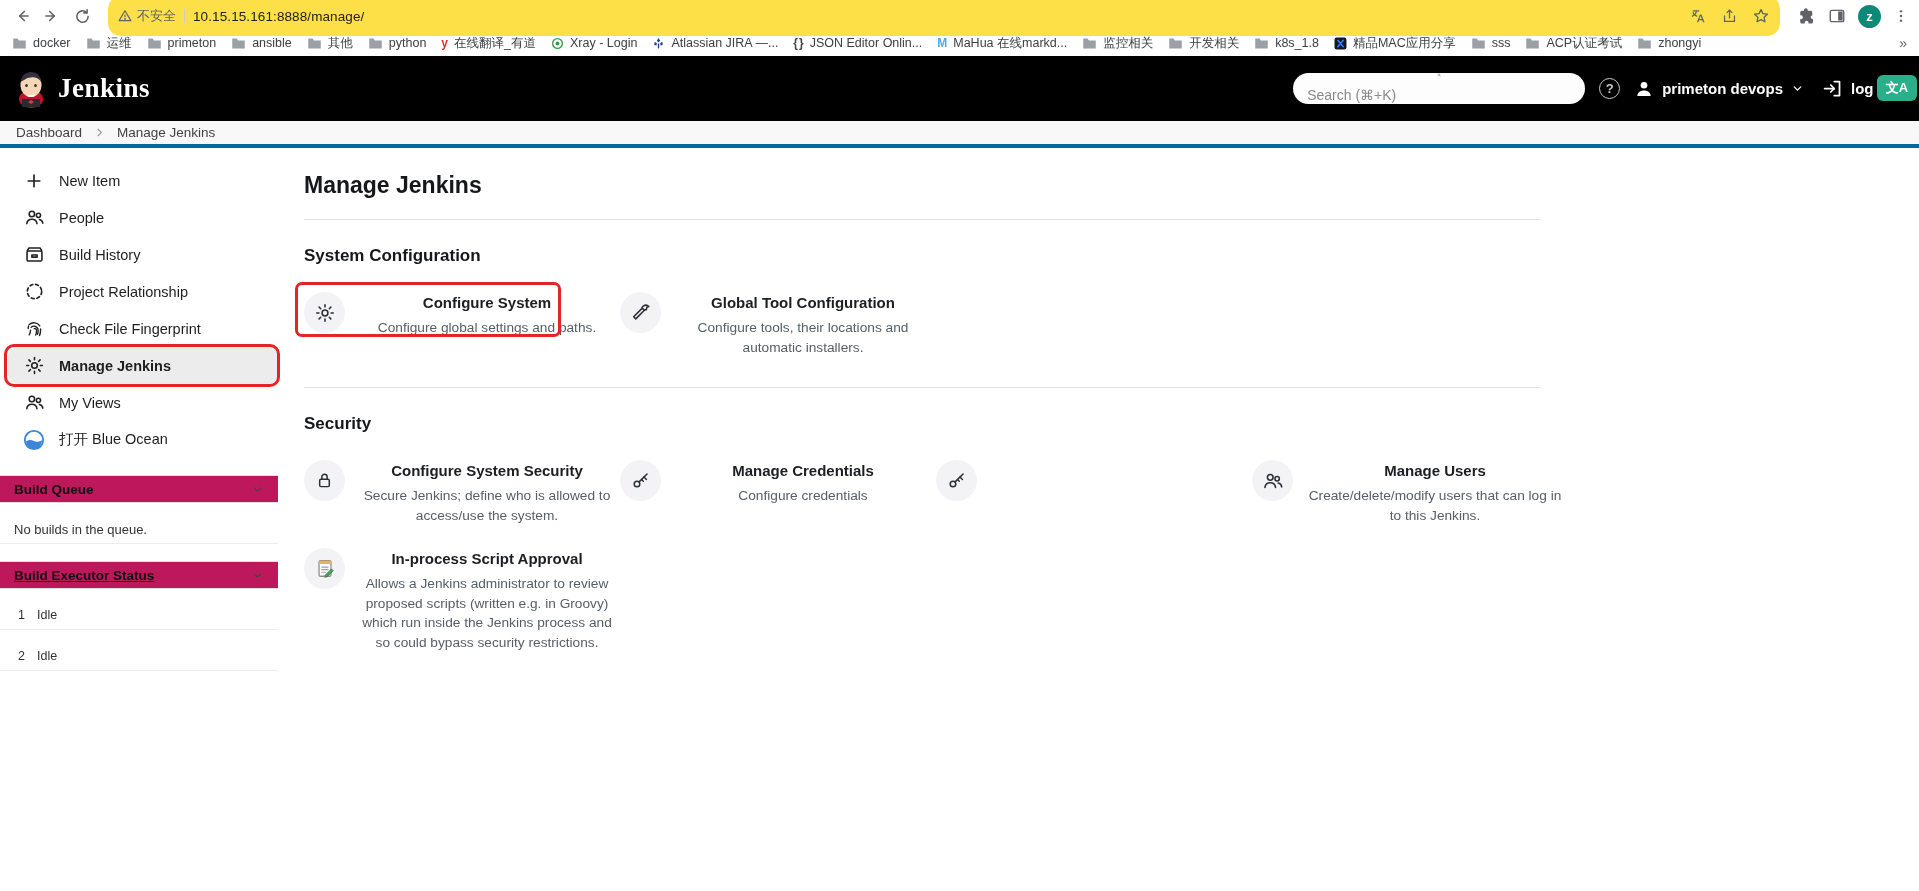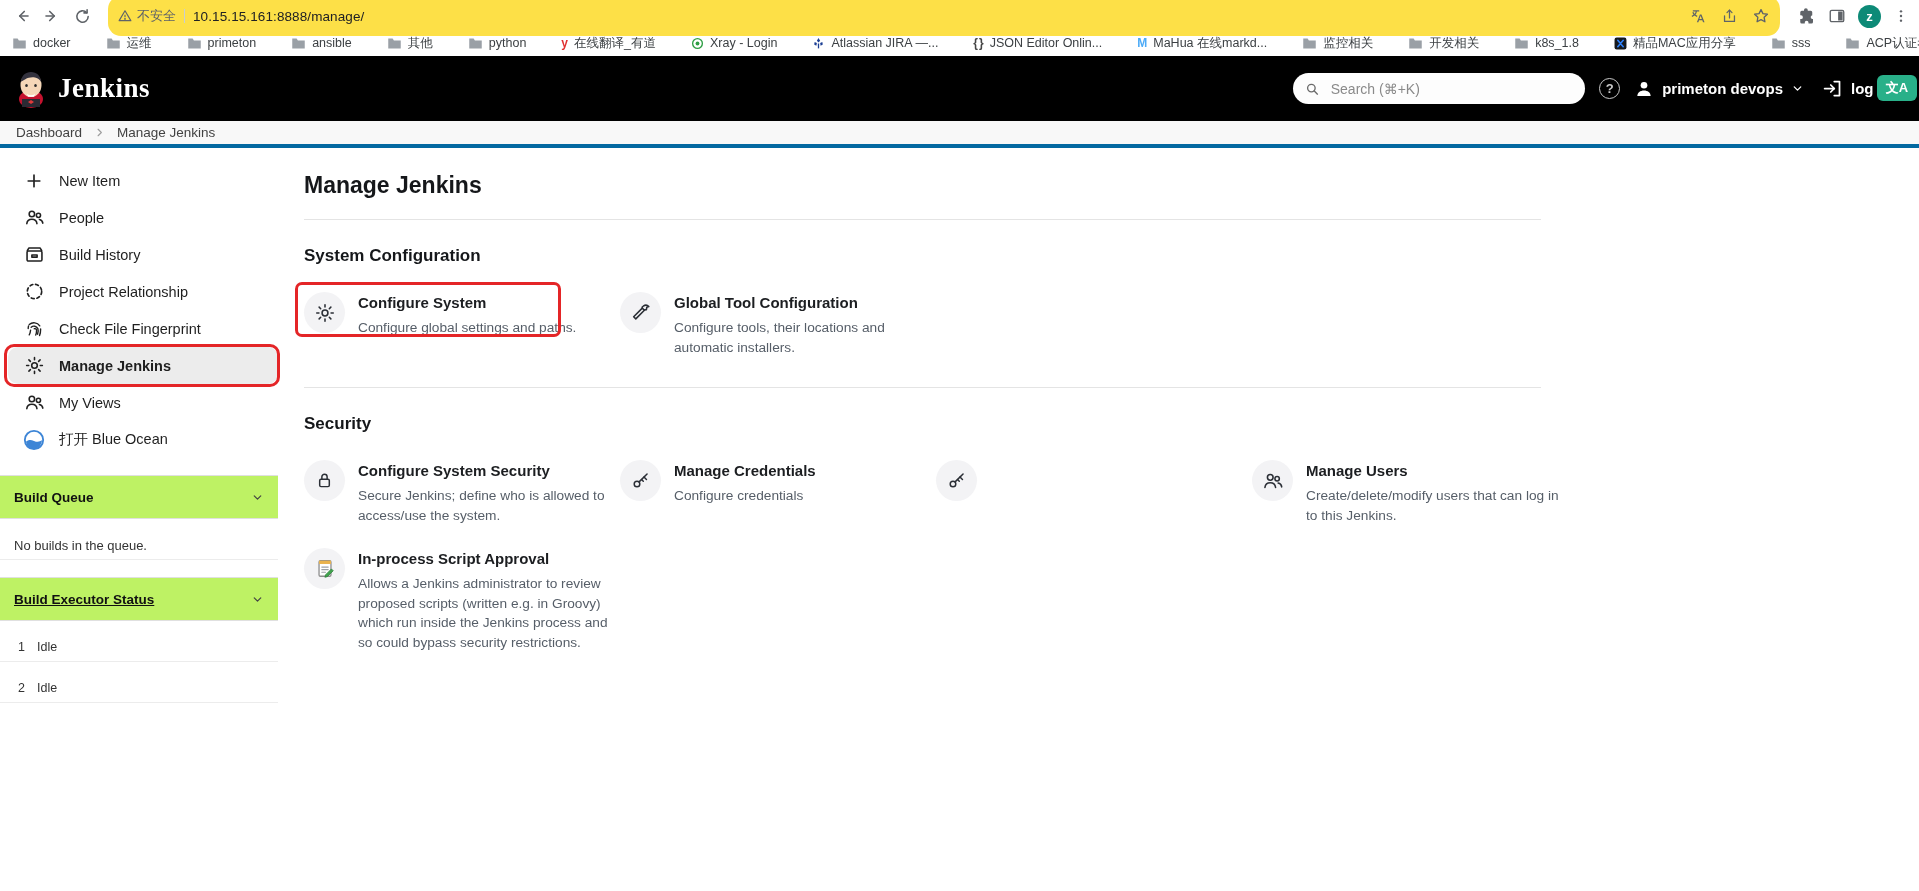--- a/index.html
+++ b/index.html
@@ -19,31 +19,31 @@
     display:flex; align-items:center; padding:0 10px; gap:8px; font-size:13.5px; color:#202124;
   }
   .omni-warning { display:flex; align-items:center; gap:5px; color:#5f6368; font-size:13px; }
   .omni-sep { width:1px; height:14px; background:#c9cdd1; }
   .omni-url { letter-spacing:.1px; }
   .omni-right { margin-left:auto; display:flex; align-items:center; gap:14px; color:#5f6368; }
   .chrome-actions { display:flex; align-items:center; gap:12px; padding:0 2px 0 6px; color:#5f6368; }
   .avatar-z { width:23px; height:23px; border-radius:50%; background:#0d8a77; color:#fff; font-size:13px; font-weight:700;
               display:flex; align-items:center; justify-content:center; }
 
-  .bookmarks-row { height:26px; display:flex; align-items:center; padding:0 12px; gap:35px; font-size:12.5px; color:#3c4043; background:#fff; }
+  .bookmarks-row { height:26px; display:flex; align-items:center; padding:0 12px; gap:15px; font-size:12.5px; color:#3c4043; background:#fff; }
   .bm { display:flex; align-items:center; gap:6px; white-space:nowrap; flex:none; }
   .bm-glyph { font-weight:700; font-size:12px; line-height:1; }
   .bm-overflow { margin-left:auto; color:#5f6368; font-size:14px; }
 
   
   .jk-header { height:65px; background:#000; display:flex; align-items:center; padding:0 18px 0 14px; color:#fff; }
   .brand { display:flex; align-items:center; gap:10px; }
   .brand-name { font-family:"Liberation Serif", serif; font-weight:700; font-size:27px; letter-spacing:.5px; }
   .hdr-right { margin-left:auto; display:flex; align-items:center; gap:14px; }
-  .search-pill { width:292px; height:31px; border-radius:16px; background:#fdfdfd; display:flex; align-items:center; padding:0 12px; gap:9px; }
+  .search-pill { width:292px; height:31px; border-radius:16px; background:#fdfdfd; display:flex; align-items:center; padding:0 12px; gap:9px;flex-direction:column; }
   .search-pill input { border:0; outline:0; background:transparent; font-size:14px; color:#444; width:100%; font-family:"Liberation Sans", sans-serif; }
   .search-pill input::placeholder { color:#8a8a8a; }
   .help-circle { width:21px; height:21px; border-radius:50%; border:1.5px solid #c9c9c9; color:#c9c9c9; font-size:13px; font-weight:700;
                  display:flex; align-items:center; justify-content:center; }
   .user-chip, .logout-chip { display:flex; align-items:center; gap:8px; font-size:15px; font-weight:600; color:#fff; }
   .logout-chip { position:relative; margin-left:4px; }
   .green-badge { position:absolute; right:-16px; top:-3px; width:40px; height:26px; border-radius:6px; background:#29b089;
                  color:#fff; font-size:13px; display:flex; align-items:center; justify-content:center; box-shadow:0 1px 2px rgba(0,0,0,.4); }
 
   
@@ -54,34 +54,34 @@
   
   .layout { display:flex; height:768px; }
   .sidebar { width:278px; flex:none; padding-top:14px; }
   .side-item { height:37px; display:flex; align-items:center; gap:14px; padding:0 10px 0 15px; margin-left:8px;
                font-size:14.5px; font-weight:500; color:#1f1f1f; border-radius:10px; }
   .side-item .s-ico { width:22px; height:22px; display:flex; align-items:center; justify-content:center; color:#212121; flex:none; }
   .side-sel-wrap { position:relative; }
   .side-item.selected { background:#ececec; }
   .anno-side { position:absolute; left:4px; right:-2px; top:-3px; bottom:-3px; border:3px solid #e42527; border-radius:10px; pointer-events:none; }
 
-  .panel-head { margin-top:17px; height:44px; background:#bef264; border-top:1px solid #e0e0e0; border-bottom:1px solid #e0e0e0;
+  .panel-head { margin-top:17px; height:28px; background:#be185d; border-top:1px solid #e0e0e0; border-bottom:1px solid #e0e0e0;
                 display:flex; align-items:center; padding:0 14px; font-size:13.5px; font-weight:700; color:#111; }
   .panel-head .chev { margin-left:auto; color:#444; }
   .panel-head.underline span.t { text-decoration:underline; }
   .panel-row { min-height:29px; display:flex; align-items:center; padding:0 14px; font-size:13px; color:#333; border-bottom:1px solid #ececec;margin-top:12px; }
   .exec-row { gap:12px; padding-left:18px; font-size:12.5px; }
 
   
   .main { flex:1; padding:24px 0 0 26px; }
   .main-inner { width:1237px; }
   .page-title { font-size:23px; font-weight:700; color:#15171a; margin:0 0 20px; }
   .hr { border-top:1px solid #e4e4e4; }
   .sec-title { font-size:17px; font-weight:700; color:#15171a; margin:26px 0 26px; }
-  .grid { display:grid; grid-template-columns:repeat(4, 316px); row-gap:22px; margin-bottom:30px; }
+  .grid { display:grid; grid-template-columns:repeat(4, 316px); row-gap:22px; margin-bottom:30px;text-align:center; }
   .card { display:flex; gap:13px; position:relative; }
   .card-icon { width:41px; height:41px; border-radius:50%; background:#f3f3f5; color:#2b2f36; flex:none;
                display:flex; align-items:center; justify-content:center; }
   .card-text { padding-top:2px; width:258px; }
   .card-title { font-size:15px; font-weight:600; color:#1c1e21; margin-bottom:7px; }
   .card-desc { font-size:13.7px; color:#565e68; line-height:1.44; }
   .anno-card { position:absolute; left:-9px; top:-10px; width:266px; height:55px; border:3px solid #e42527; border-radius:7px; pointer-events:none; }
 
   .cfg-badge { width:22px; height:24px; background:#fff; border:1px solid #b9bdc2; border-radius:2px; position:relative;
                display:flex; align-items:center; justify-content:center; }

